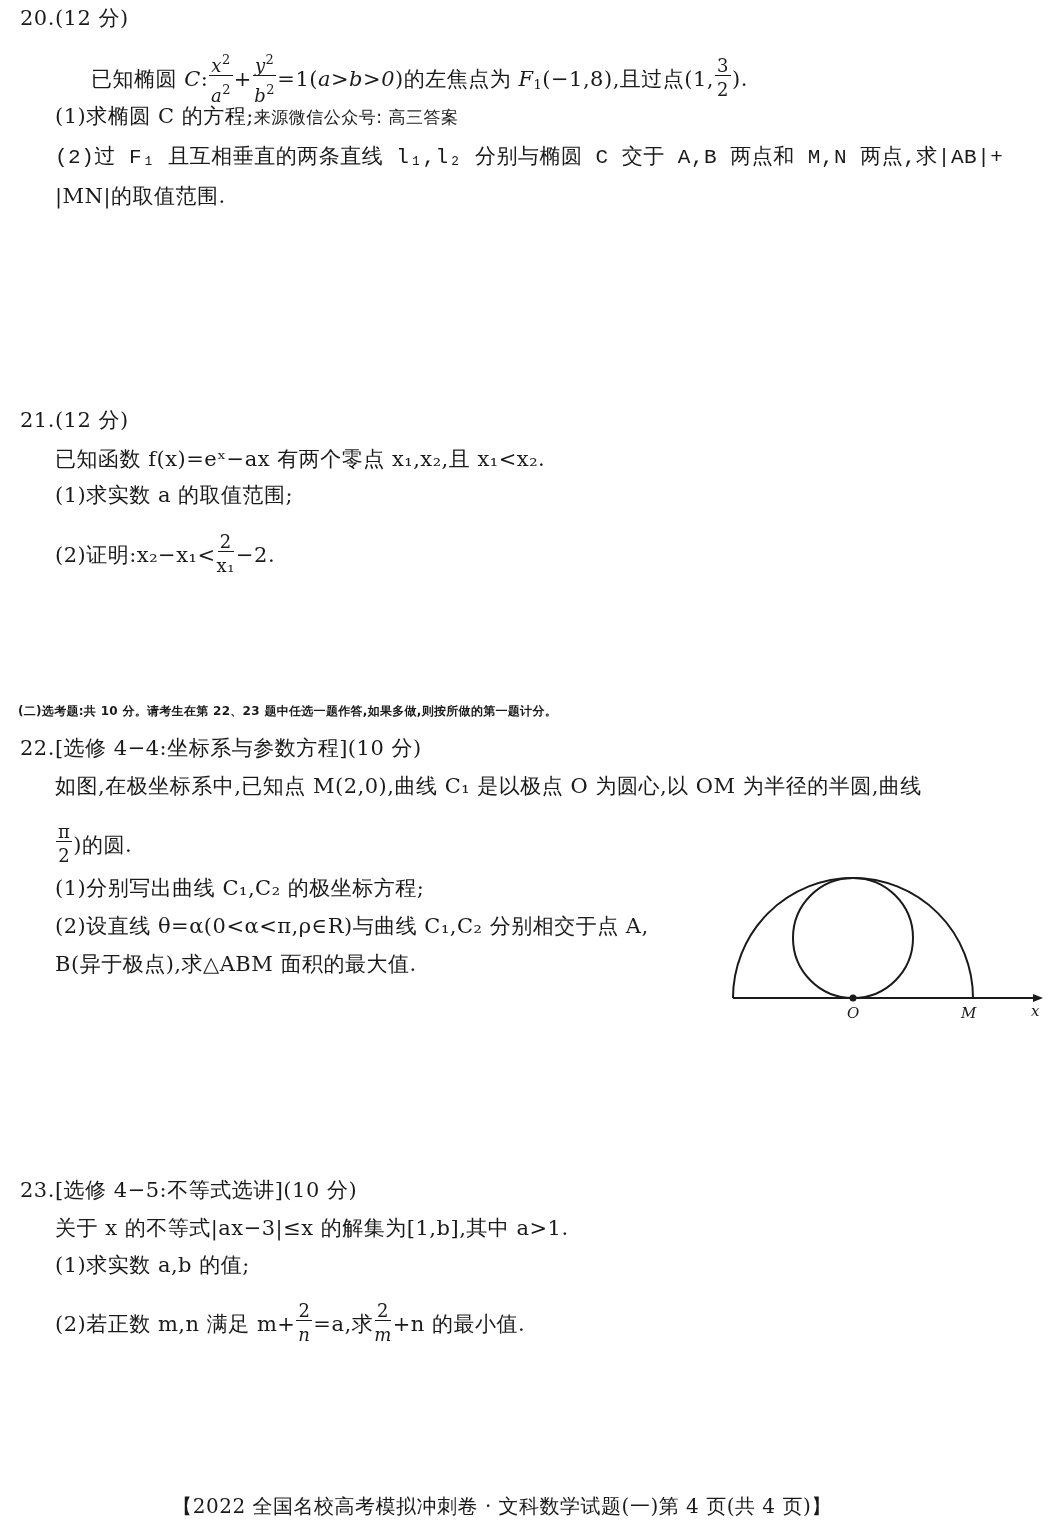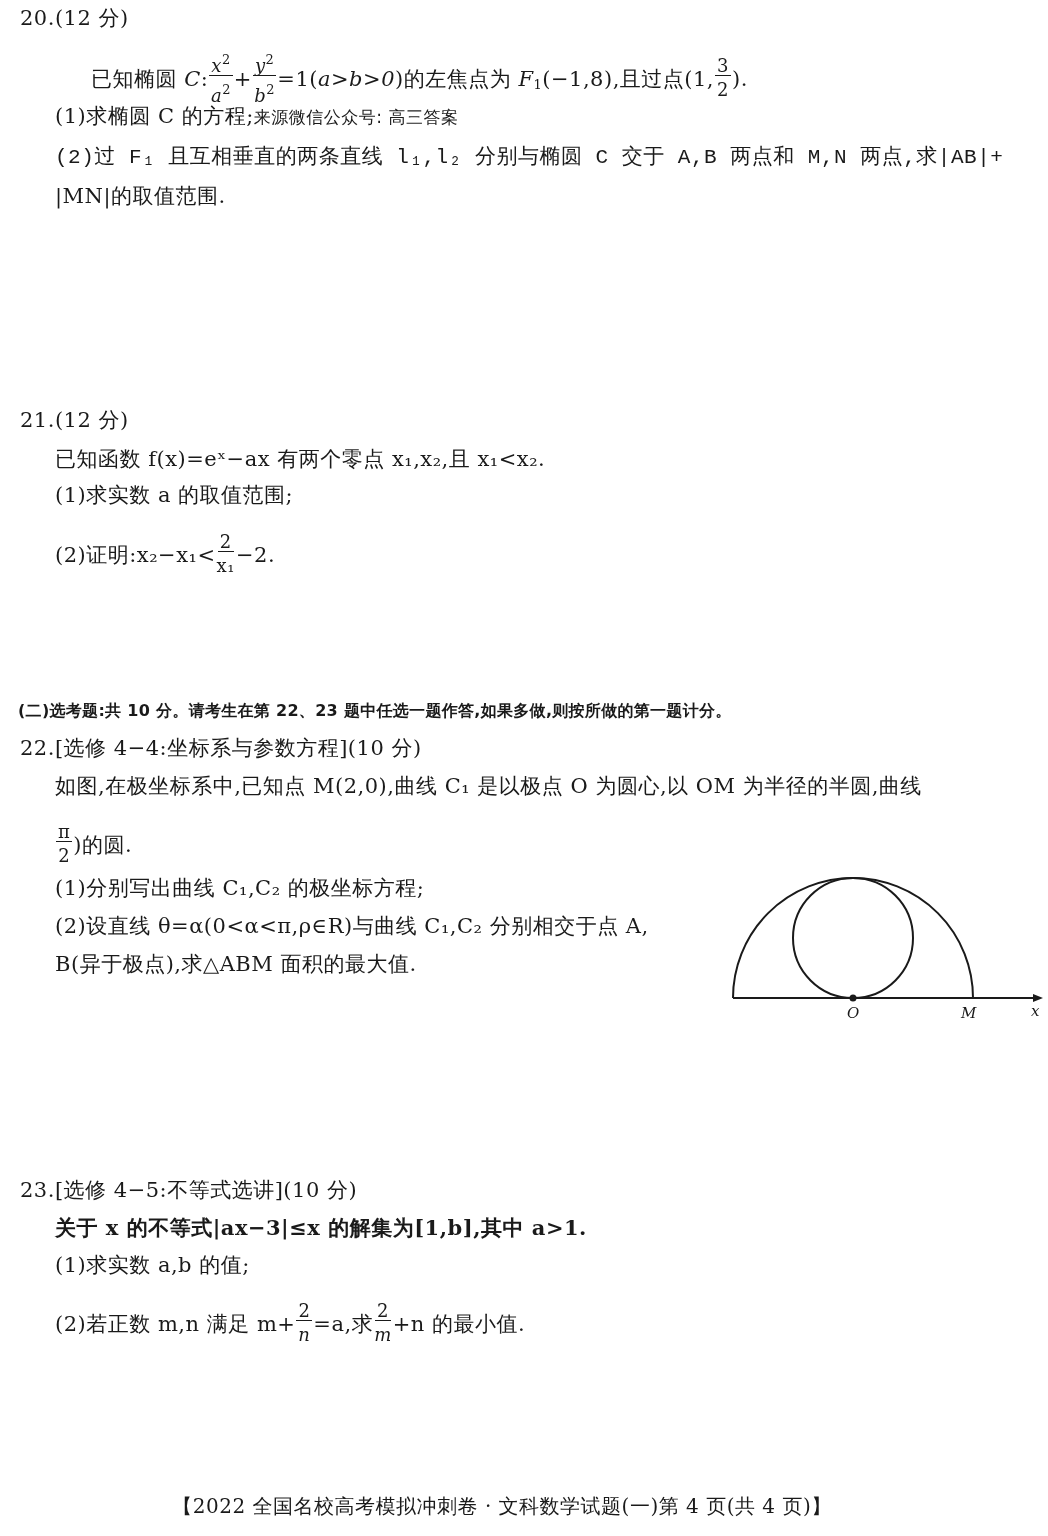--- a/index.html
+++ b/index.html
@@ -4,21 +4,21 @@
 <style>
   html, body { margin: 0; padding: 0; }
   body {
     width: 1048px; height: 1536px; background: #ffffff; color: #1a1a1a;
     font-family: "DejaVu Serif", "Liberation Serif", serif;
     position: relative; overflow: hidden;
   }
   .line { position: absolute; white-space: nowrap; font-size: 21px; line-height: 28px; letter-spacing: 0.5px; }
   .qnum { left: 20px; }
   .body { left: 55px; }
-  .bold { font-family: "DejaVu Sans", "Liberation Sans", sans-serif; font-weight: bold; font-size: 16px; left: 18px; letter-spacing: 0.3px;}
+  .bold { font-family: "DejaVu Sans", "Liberation Sans", sans-serif; font-weight: bold; font-size: 12px; left: 18px; letter-spacing: 0.3px;}
   .small { font-size: 17px; font-family: "DejaVu Sans", "Liberation Sans", sans-serif; }
   i, .it { font-style: italic; }
   sub { font-size: 13px; vertical-align: -3px; }
   sup { font-size: 13px; vertical-align: 8px; }
   .frac { display: inline-flex; flex-direction: column; align-items: center; vertical-align: middle; line-height: 20px; margin: 0 1px; }
   .frac .num { font-size: 18px; padding: 0 2px; border-bottom: 1.5px solid #1a1a1a; line-height: 19px; }
   .frac .den { font-size: 18px; line-height: 28px; }
   .footer { position: absolute; top: 1493px; left: 0; width: 1004px; text-align: center; font-size: 20px; letter-spacing: 0.5px; white-space: nowrap; }
   svg.figure { position: absolute; left: 725px; top: 868px; }
 </style>
@@ -85,21 +85,21 @@
 
   <circle cx="128" cy="130" r="3.5" fill="#1a1a1a"></circle>
   <text x="122" y="150" font-family="DejaVu Serif, serif" font-style="italic" font-size="15" fill="#1a1a1a">O</text>
   <text x="236" y="150" font-family="DejaVu Serif, serif" font-style="italic" font-size="15" fill="#1a1a1a">M</text>
   <text x="306" y="148" font-family="DejaVu Serif, serif" font-style="italic" font-size="15" fill="#1a1a1a">x</text>
 </svg>
 
 <div class="line qnum" style="top:1176px;">
   <span>23.</span><span>[选修 4−5:不等式选讲](10 分)</span>
 </div>
-<div class="line body" style="top:1214px;font-weight:bold;">关于 x 的不等式|ax−3|≤x 的解集为[1,b],其中 a&gt;1.</div>
+<div class="line body" style="top:1214px;">关于 x 的不等式|ax−3|≤x 的解集为[1,b],其中 a&gt;1.</div>
 <div class="line body" style="top:1251px;">(1)求实数 a,b 的值;</div>
 <div class="line body" style="top:1301px;">
   <span>(2)若正数 m,n 满足 m+</span><span class="frac">
       <span class="num">2</span>
       <span class="den it">n</span>
     </span><span>=a,求</span><span class="frac">
       <span class="num">2</span>
       <span class="den it">m</span>
     </span><span>+n 的最小值.</span>
 </div>

